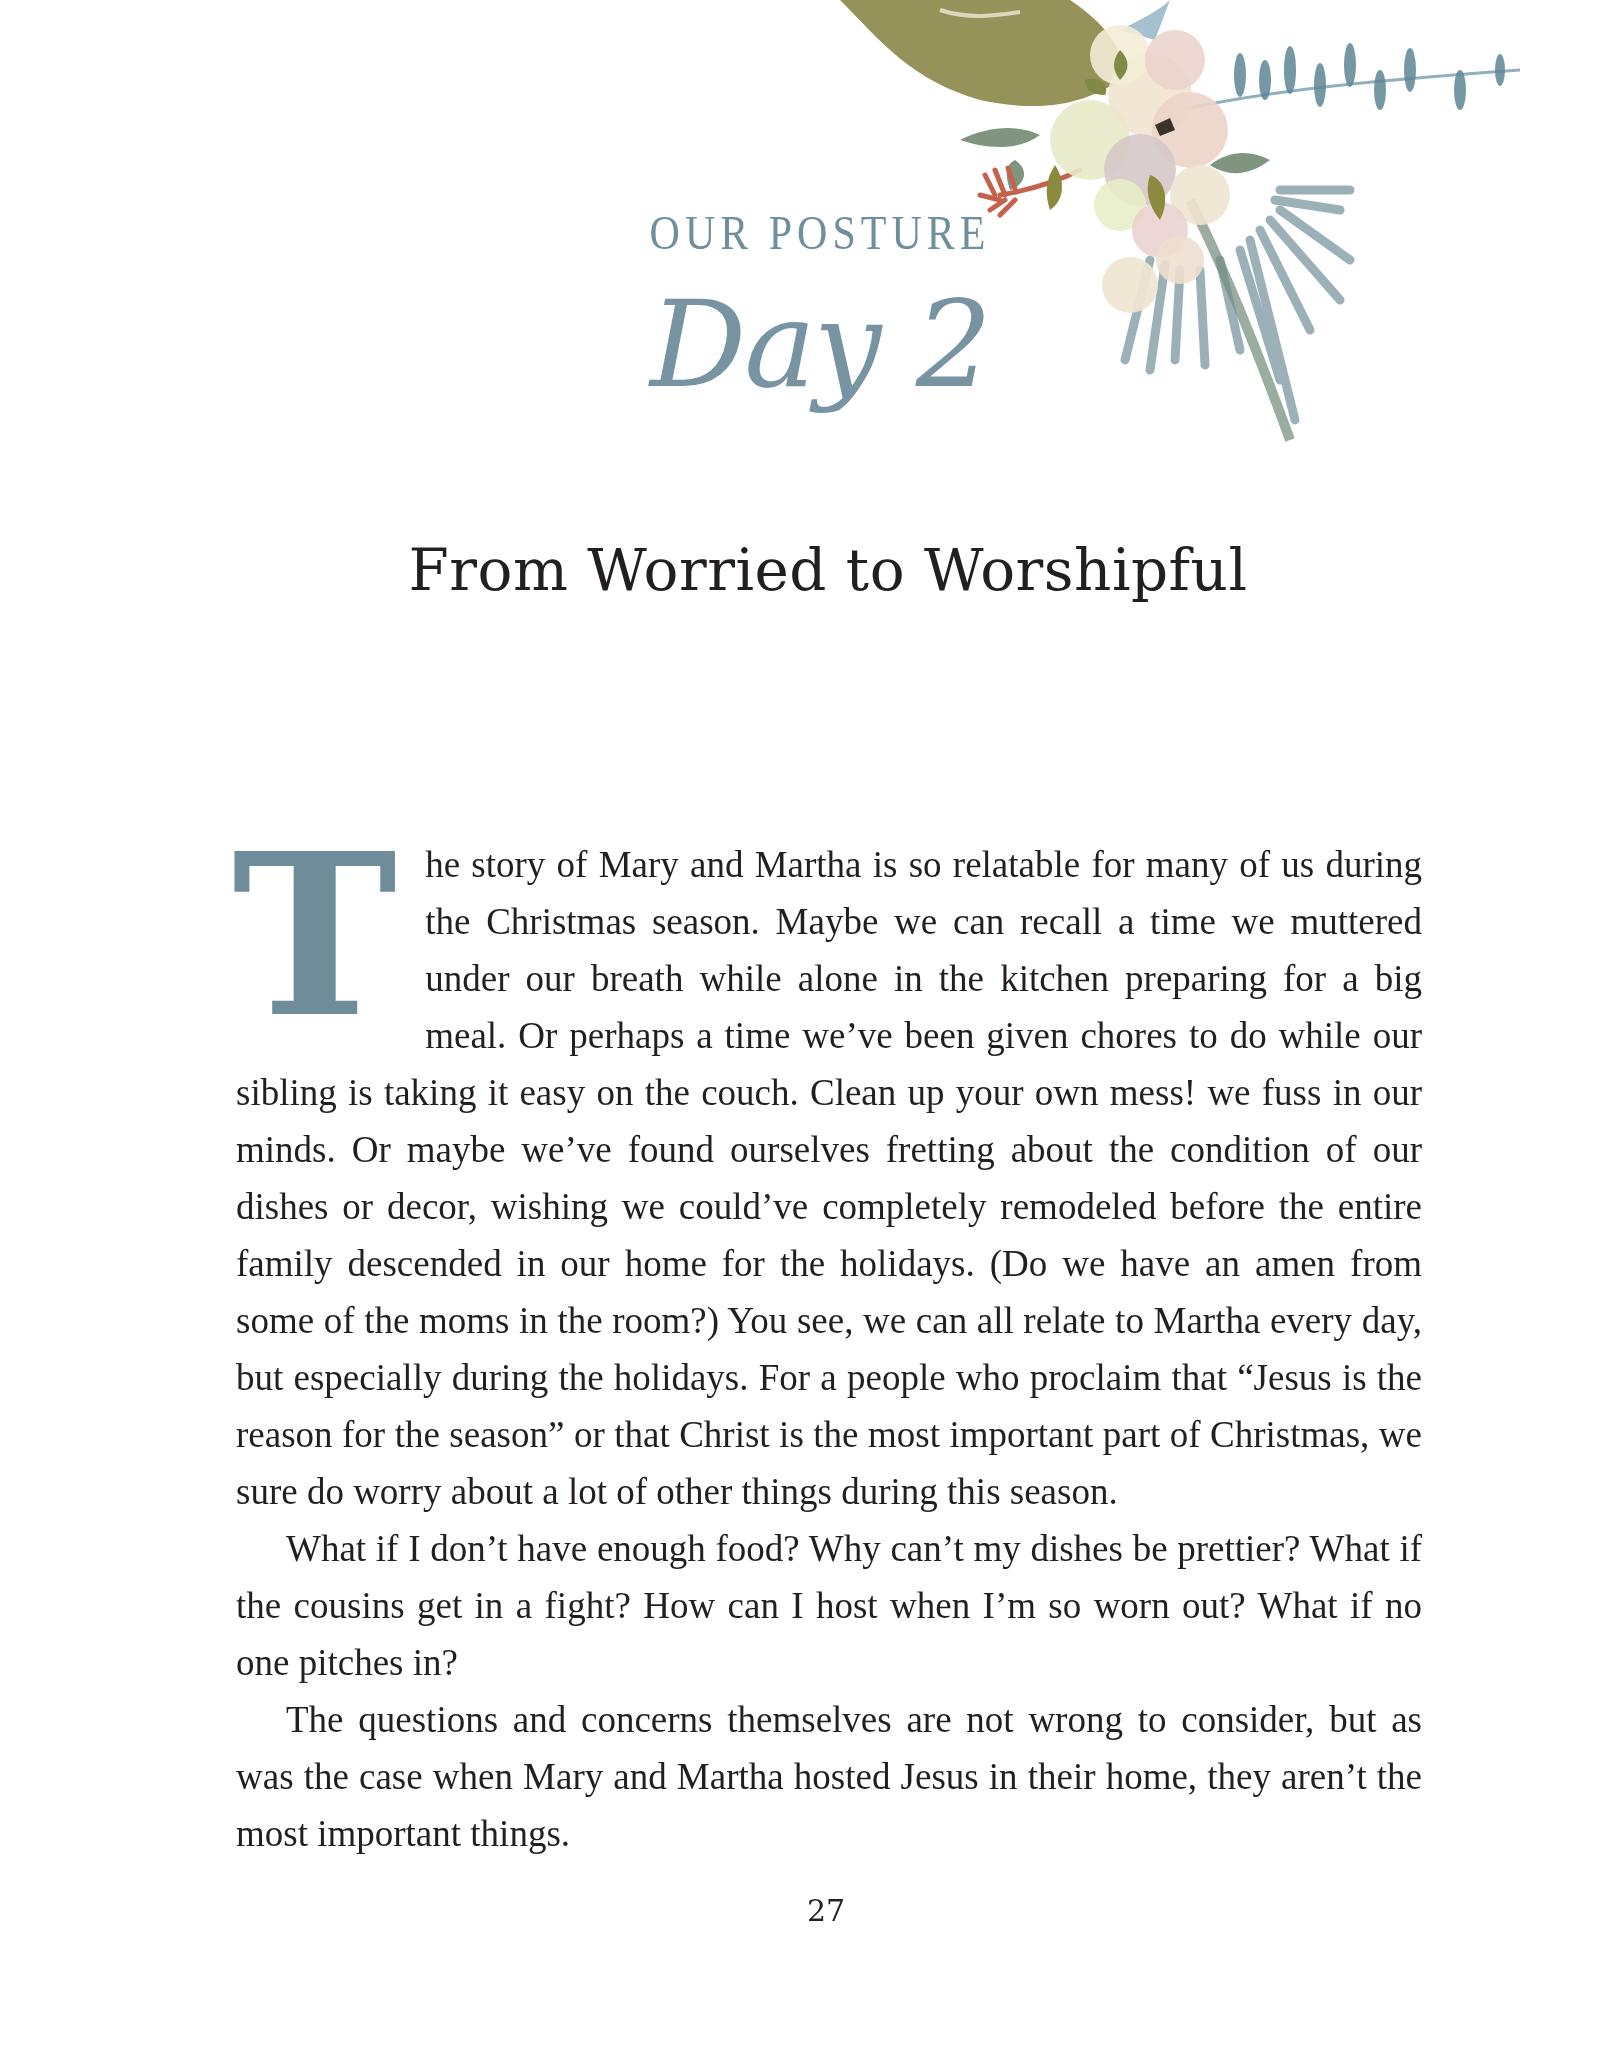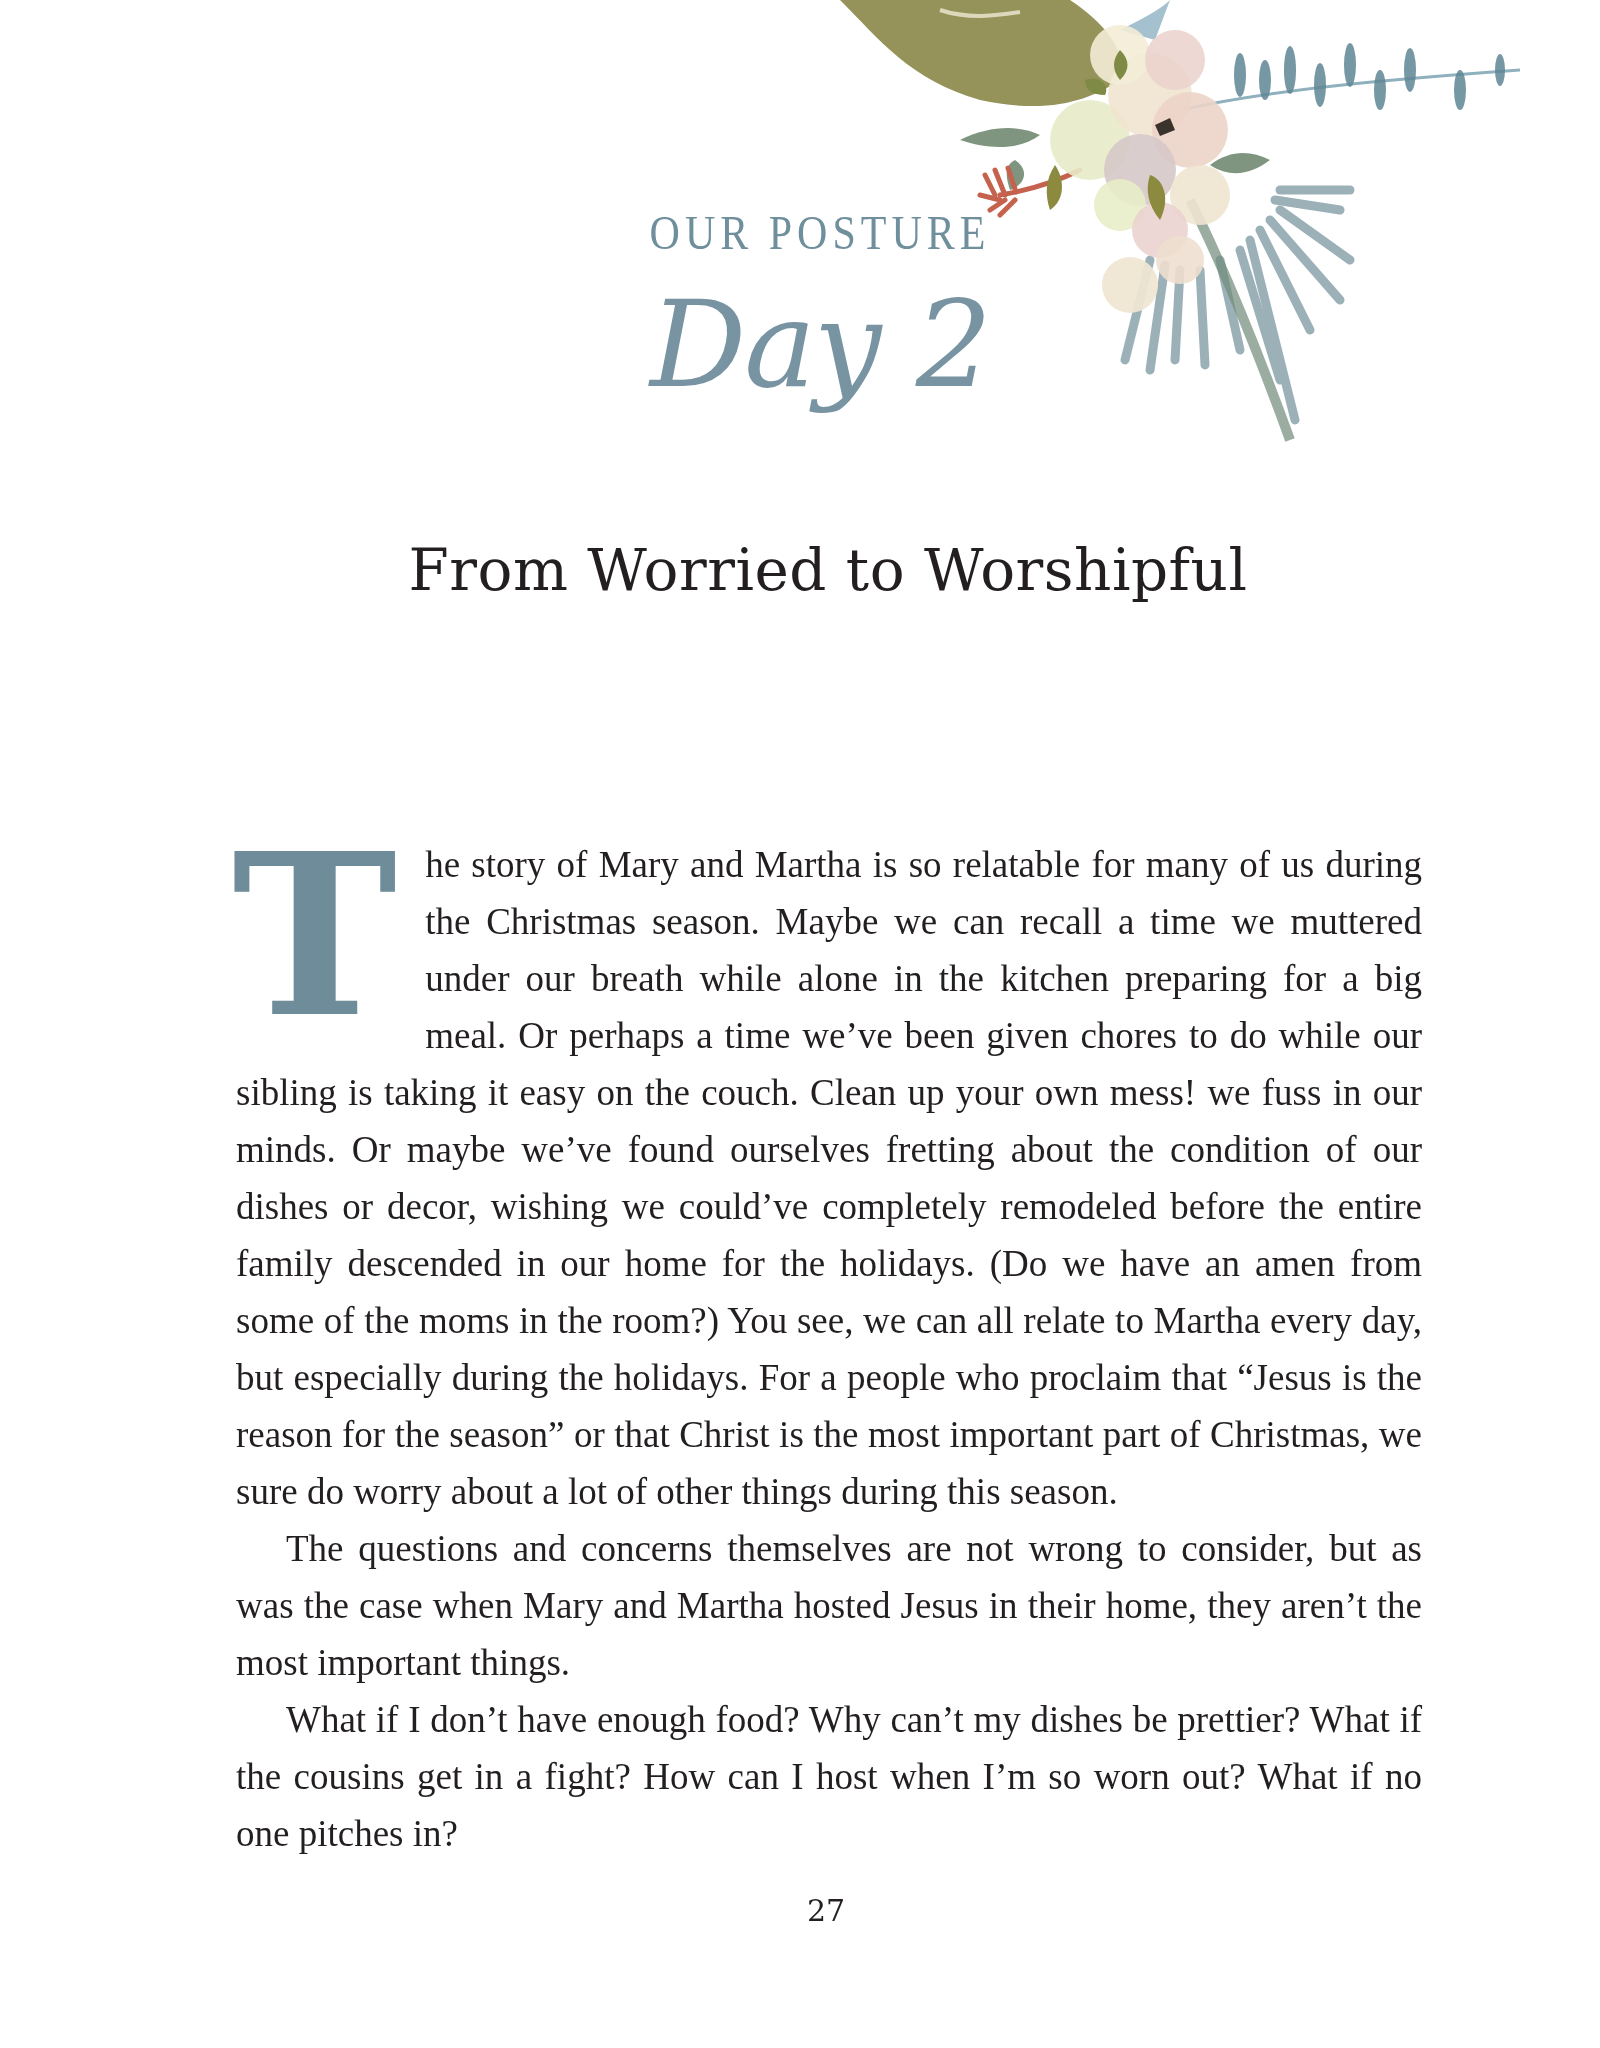--- a/index.html
+++ b/index.html
@@ -195,19 +195,19 @@
   <div class="section-label">OUR POSTURE</div>
 
   <div class="day-title">Day 2</div>
 
   <h1 class="chapter-title" style="margin:0;">From Worried to Worshipful</h1>
 
   <div class="body-text">
     <p>
       <span class="drop-cap">T</span><span>he story of Mary and Martha is so relatable for many of us during the Christmas season. Maybe we can recall a time we muttered under our breath while alone in the kitchen preparing for a big meal. Or perhaps a time we’ve been given chores to do while our sibling is taking it easy on the couch. </span><span class="italic">Clean up your own mess!</span><span> we fuss in our minds. Or maybe we’ve found ourselves fretting about the condition of our dishes or decor, wishing we could’ve completely remodeled before the entire family descended in our home for the holidays. (Do we have an amen from some of the moms in the room?) You see, we can all relate to Martha every day, but especially during the holidays. For a people who proclaim that “Jesus is the reason for the season” or that Christ is the most important part of Christmas, we sure do worry about a lot of other things during this season.</span>
     </p>
+    <p class="para-indent italic">What if I don’t have enough food? Why can’t my dishes be prettier? What if the cousins get in a fight? How can I host when I’m so worn out? What if no one pitches in?</p>
     <p class="para-indent">The questions and concerns themselves are not wrong to consider, but as was the case when Mary and Martha hosted Jesus in their home, they aren’t the most important things.</p>
-    <p class="para-indent italic">What if I don’t have enough food? Why can’t my dishes be prettier? What if the cousins get in a fight? How can I host when I’m so worn out? What if no one pitches in?</p>
   </div>
 
   <div class="page-number">27</div>
 
 </div>
 
 </body></html>

